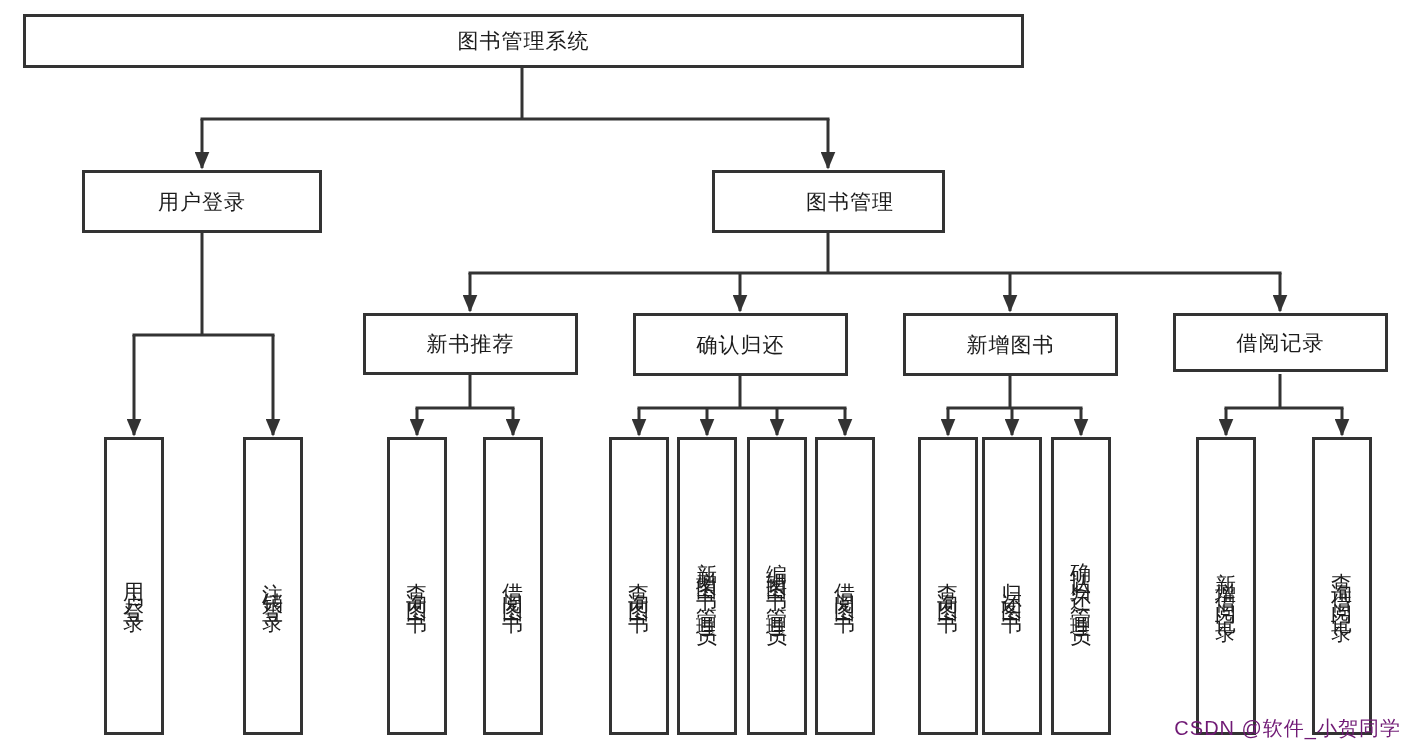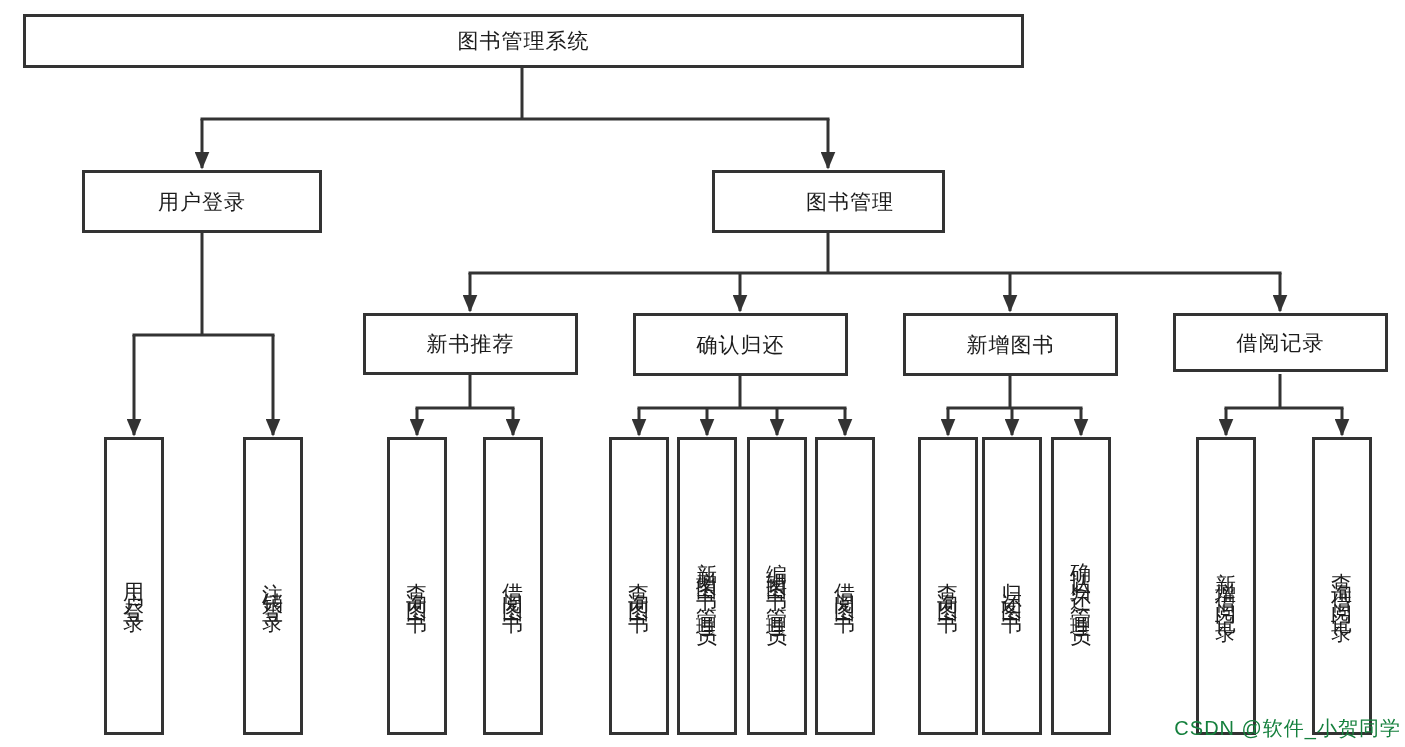--- a/index.html
+++ b/index.html
@@ -28,21 +28,21 @@
     text-orientation:mixed;
     letter-spacing:10px;
     line-height:1;
     white-space:nowrap;
   }
   .node-v.dense .vtext{letter-spacing:9px;}
   #watermark{
     position:absolute;
     right:4px;bottom:5px;
     font-size:20px;
-    color:#15803d;
+    color:#701a75;
     letter-spacing:1px;
     white-space:nowrap;
   }
 </style>
 </head>
 <body>
 
 <div id="canvas">
 
   <svg id="wires" width="1405" height="747" viewBox="0 0 1405 747" stroke="#333333" stroke-width="3" fill="none">

